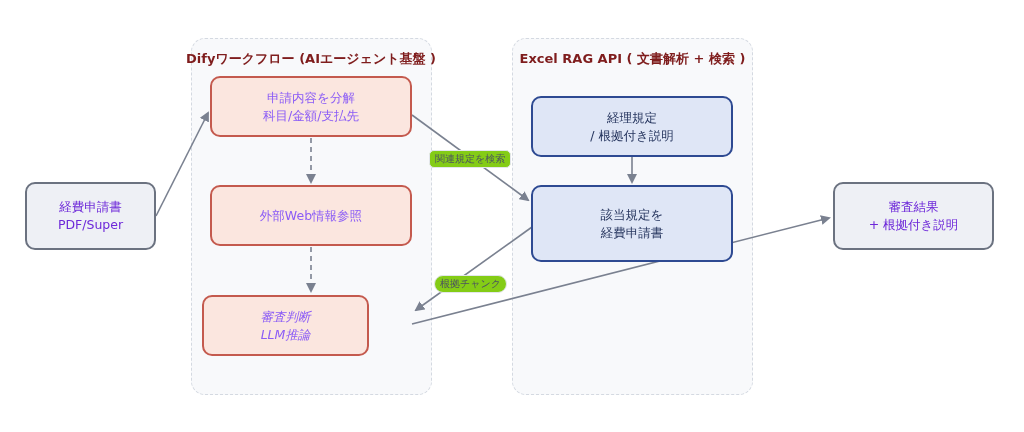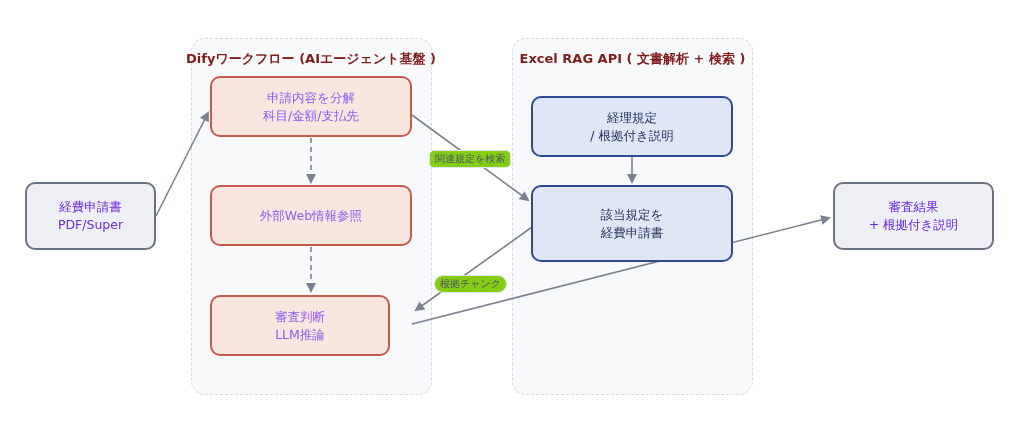--- a/index.html
+++ b/index.html
@@ -53,21 +53,21 @@
 
 <div class="node red" style="left:210px; top:76px; width:202px; height:61px;">
   <span>申請内容を分解</span>
   <span>科目/金額/支払先</span>
 </div>
 
 <div class="node red" style="left:210px; top:185px; width:202px; height:61px;">
   <span>外部Web情報参照</span>
 </div>
 
-<div class="node red" style="left:210px; top:295px; width:180px; height:61px;">
+<div class="node red" style="left:202px; top:295px; width:167px; height:61px;font-style:italic;">
   <span>審査判断</span>
   <span>LLM推論</span>
 </div>
 
 <div class="node blue" style="left:531px; top:76px; width:202px; height:61px;margin-top:20px;">
   <span>経理規定</span>
   <span>/ 根拠付き説明</span>
 </div>
 
 <div class="node blue" style="left:531px; top:185px; width:202px; height:77px;">

